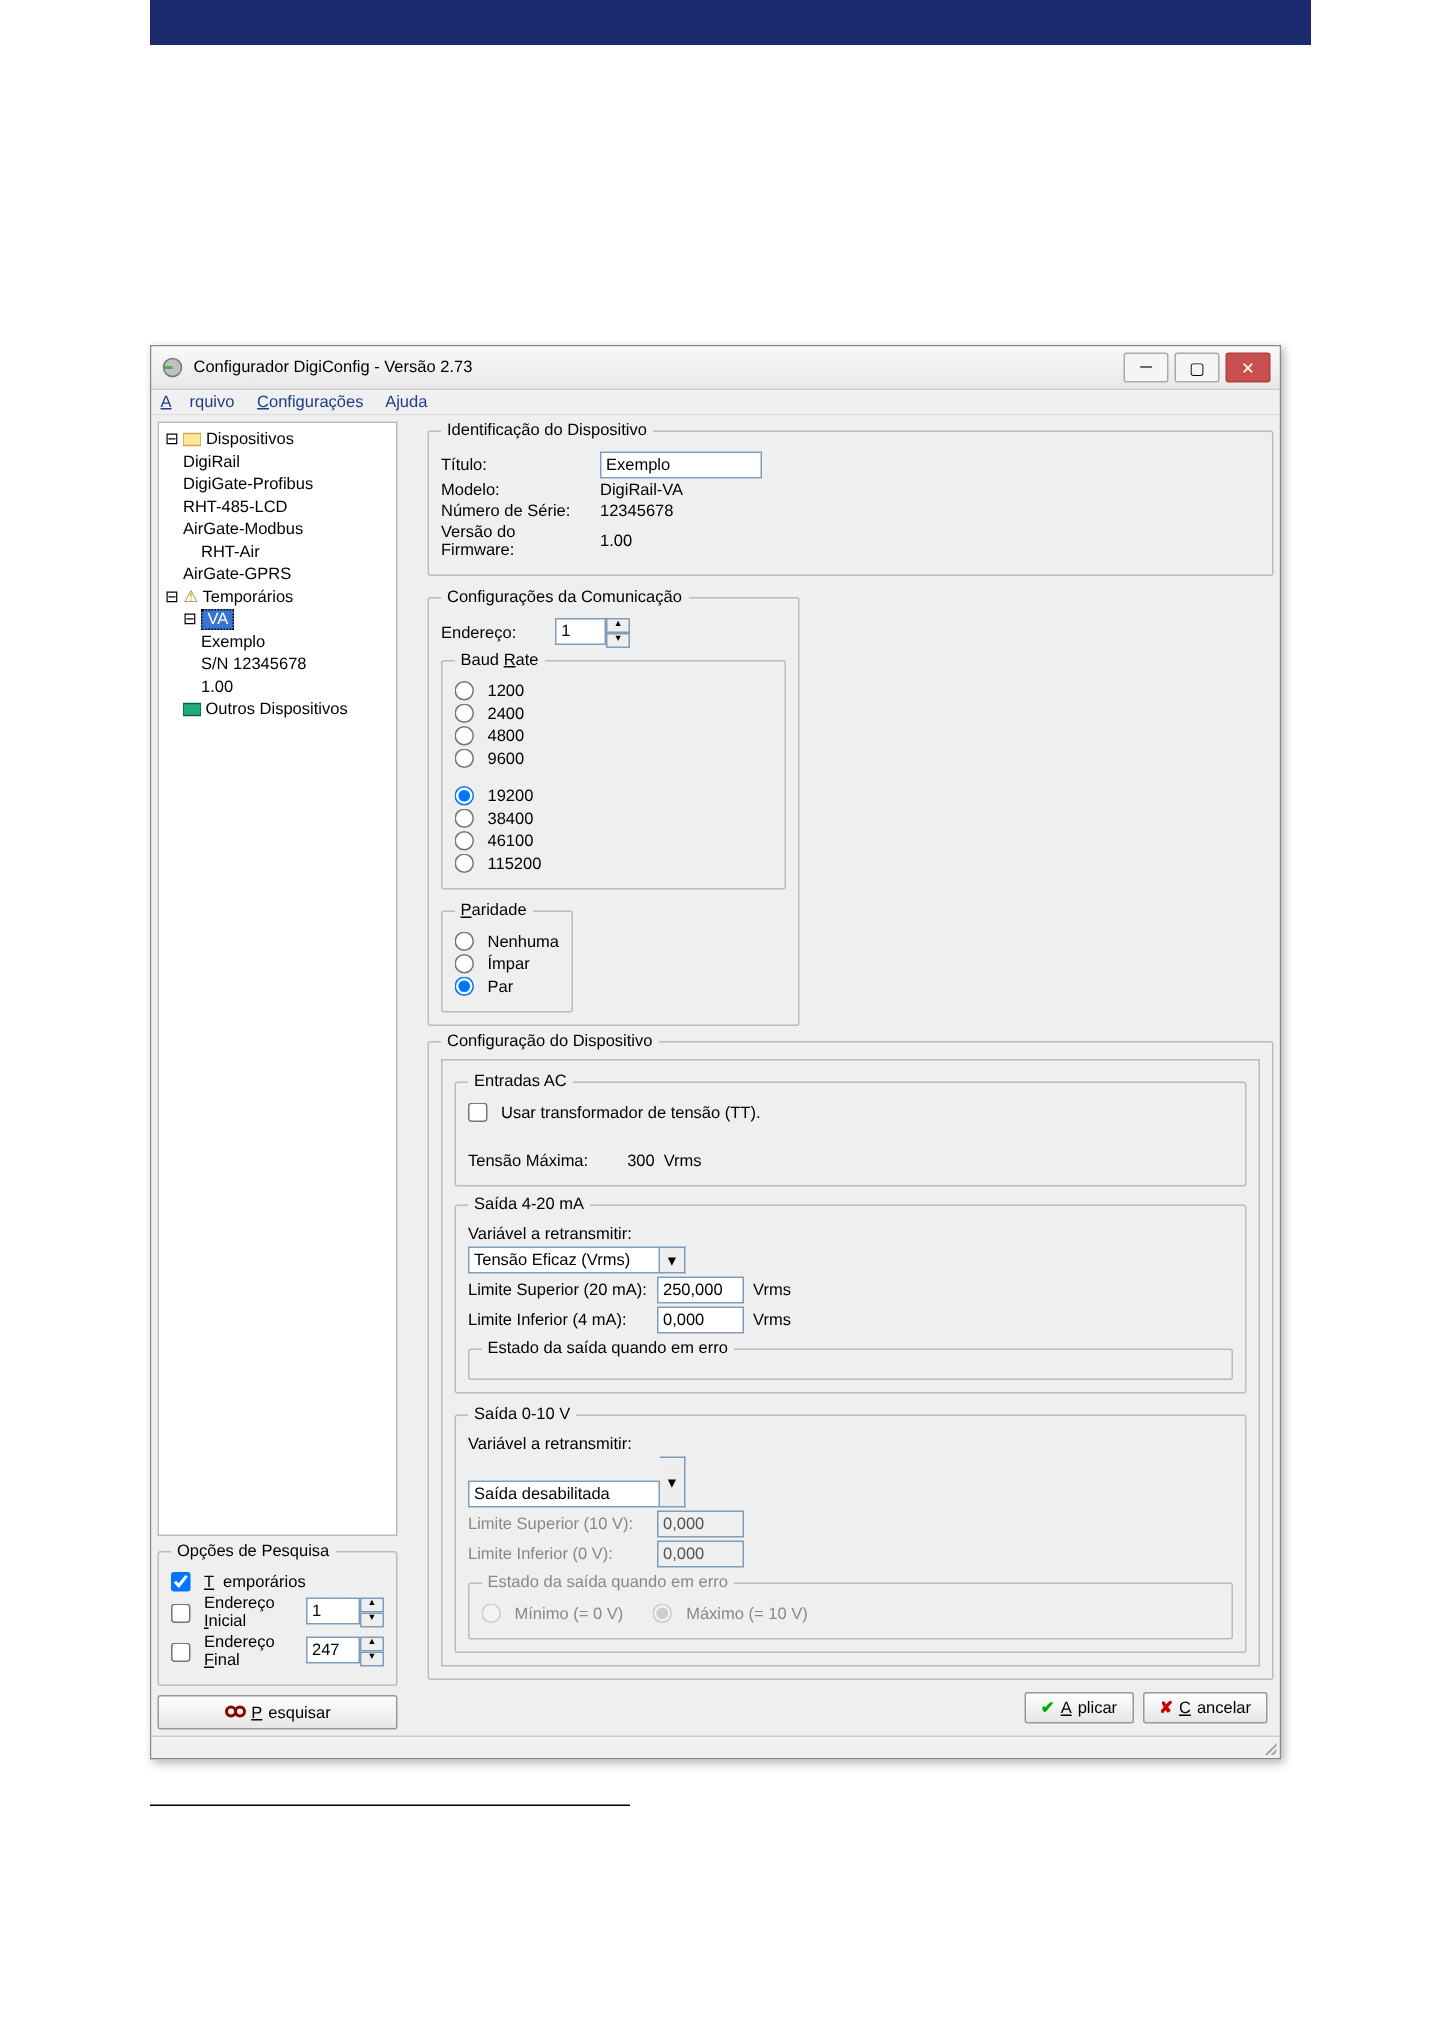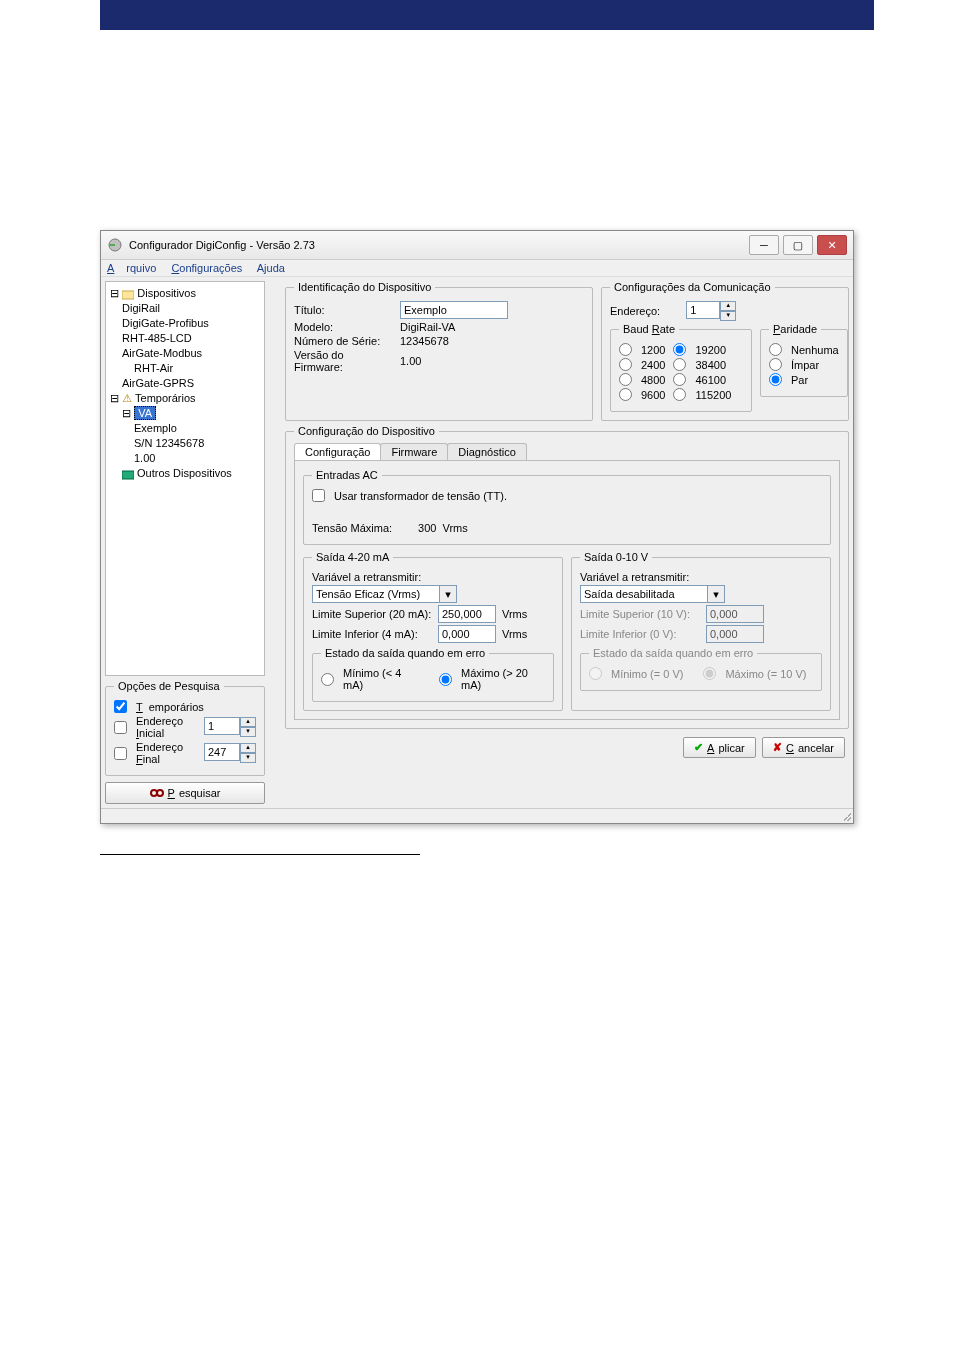--- a/index.html
+++ b/index.html
@@ -17,21 +17,21 @@
   .left-pane { width:160px; display:flex; flex-direction:column; }
   .tree { background:#fff; border:1px solid #bbb; flex:1; padding:4px; line-height:15px; overflow:hidden; }
   .tree .i1 { padding-left:12px;} .tree .i2{padding-left:24px;}
   .sel { background:#3874d0; color:#fff; padding:0 3px; border:1px dotted #000;}
   .right-pane { flex:1; background:#efefef; display:flex; flex-direction:column; gap:4px; }
   fieldset { border:1px solid #bbb; border-radius:2px; padding:6px 8px 8px 8px; margin:0; }
   legend { padding:0 4px; }
   .row { display:flex; align-items:center; gap:6px; margin:2px 0;}
   .txt-in { border:1px solid #7f9db9; padding:1px 3px; font-size:11px; height:14px; }
   input[type=radio],input[type=checkbox]{ margin:0 3px 0 0; vertical-align:middle;}
-  .cols { display:flex; gap:8px; }
+  .cols { display:flex; gap:8px;flex-direction:column; }
   .grow { flex:1; }
   .tab-hdrs { display:flex; }
   .tab { border:1px solid #bbb; border-bottom:none; padding:2px 10px; background:#fff; margin-right:-1px; border-radius:3px 3px 0 0;}
   .tab.inactive { background:#e8e8e8; }
   .tab-body { border:1px solid #bbb; padding:8px; background:#efefef;}
   .btn { border:1px solid #999; background:linear-gradient(#fff,#e6e6e6); padding:3px 10px; border-radius:2px; display:inline-flex; align-items:center; gap:4px;}
   .disabled { color:#888; }
   .footer-btns { display:flex; justify-content:flex-end; gap:6px; padding:4px; background:#efefef; }
   .statusbar { height:14px; background:#f0f0f0; border-top:1px solid #ccc; position:relative;}
   .grip { position:absolute; right:2px; bottom:2px; width:10px; height:10px; background:
@@ -224,25 +224,20 @@
                       <span>Par</span>
                     </div>
               </fieldset>
             </div>
           </div>
         </fieldset>
       </div>
 
       <fieldset>
         <legend>Configuração do Dispositivo</legend>
-        <div class="tab-hdrs">
-          <div class="tab">Configuração</div>
-          <div class="tab inactive">Firmware</div>
-          <div class="tab inactive">Diagnóstico</div>
-        </div>
         <div class="tab-body">
           <fieldset>
             <legend>Entradas AC</legend>
             <div class="cols">
               <div class="grow">
                 <div class="row">
                       <input type="checkbox" style="">
                       <span>Usar transformador de tensão (TT).</span>
                     </div>
                 <div style="height:16px"></div>
@@ -270,35 +265,29 @@
                     <input class="txt-in" style="width: 50px;" value="250,000"> 
                     <span>Vrms</span>
                   </div>
               <div class="row">
                     <span style="width:120px">Limite Inferior (4 mA):</span>
                     <input class="txt-in" style="width: 50px;" value="0,000"> 
                     <span>Vrms</span>
                   </div>
               <fieldset style="margin-top:4px">
                 <legend>Estado da saída quando em erro</legend>
-                <div class="row">
-                      <input type="radio" style="">
-                      <span>Mínimo (&lt; 4 mA)</span>
-                      <input type="radio" checked="" style="margin-left: 14px;">
-                      <span>Máximo (&gt; 20 mA)</span>
-                    </div>
               </fieldset>
             </fieldset>
 
             <fieldset class="grow">
               <legend>Saída 0-10 V</legend>
               <div class="row">Variável a retransmitir:</div>
               <div class="row">
                     <span class="dd">
-                      <input class="txt-in" style="width: 120px;" value="Saída desabilitada">
+                      <input class="txt-in" style="width: 120px; margin-top: 16px;" value="Saída desabilitada">
                       <span class="arrow">▾</span>
                     </span>
                   </div>
               <div class="row disabled">
                     <span style="width:120px">Limite Superior (10 V):</span>
                     <input class="txt-in" style="width: 50px;" disabled="" value="0,000">
                   </div>
               <div class="row disabled">
                     <span style="width:120px">Limite Inferior (0 V):</span>
                     <input class="txt-in" style="width: 50px;" disabled="" value="0,000">

